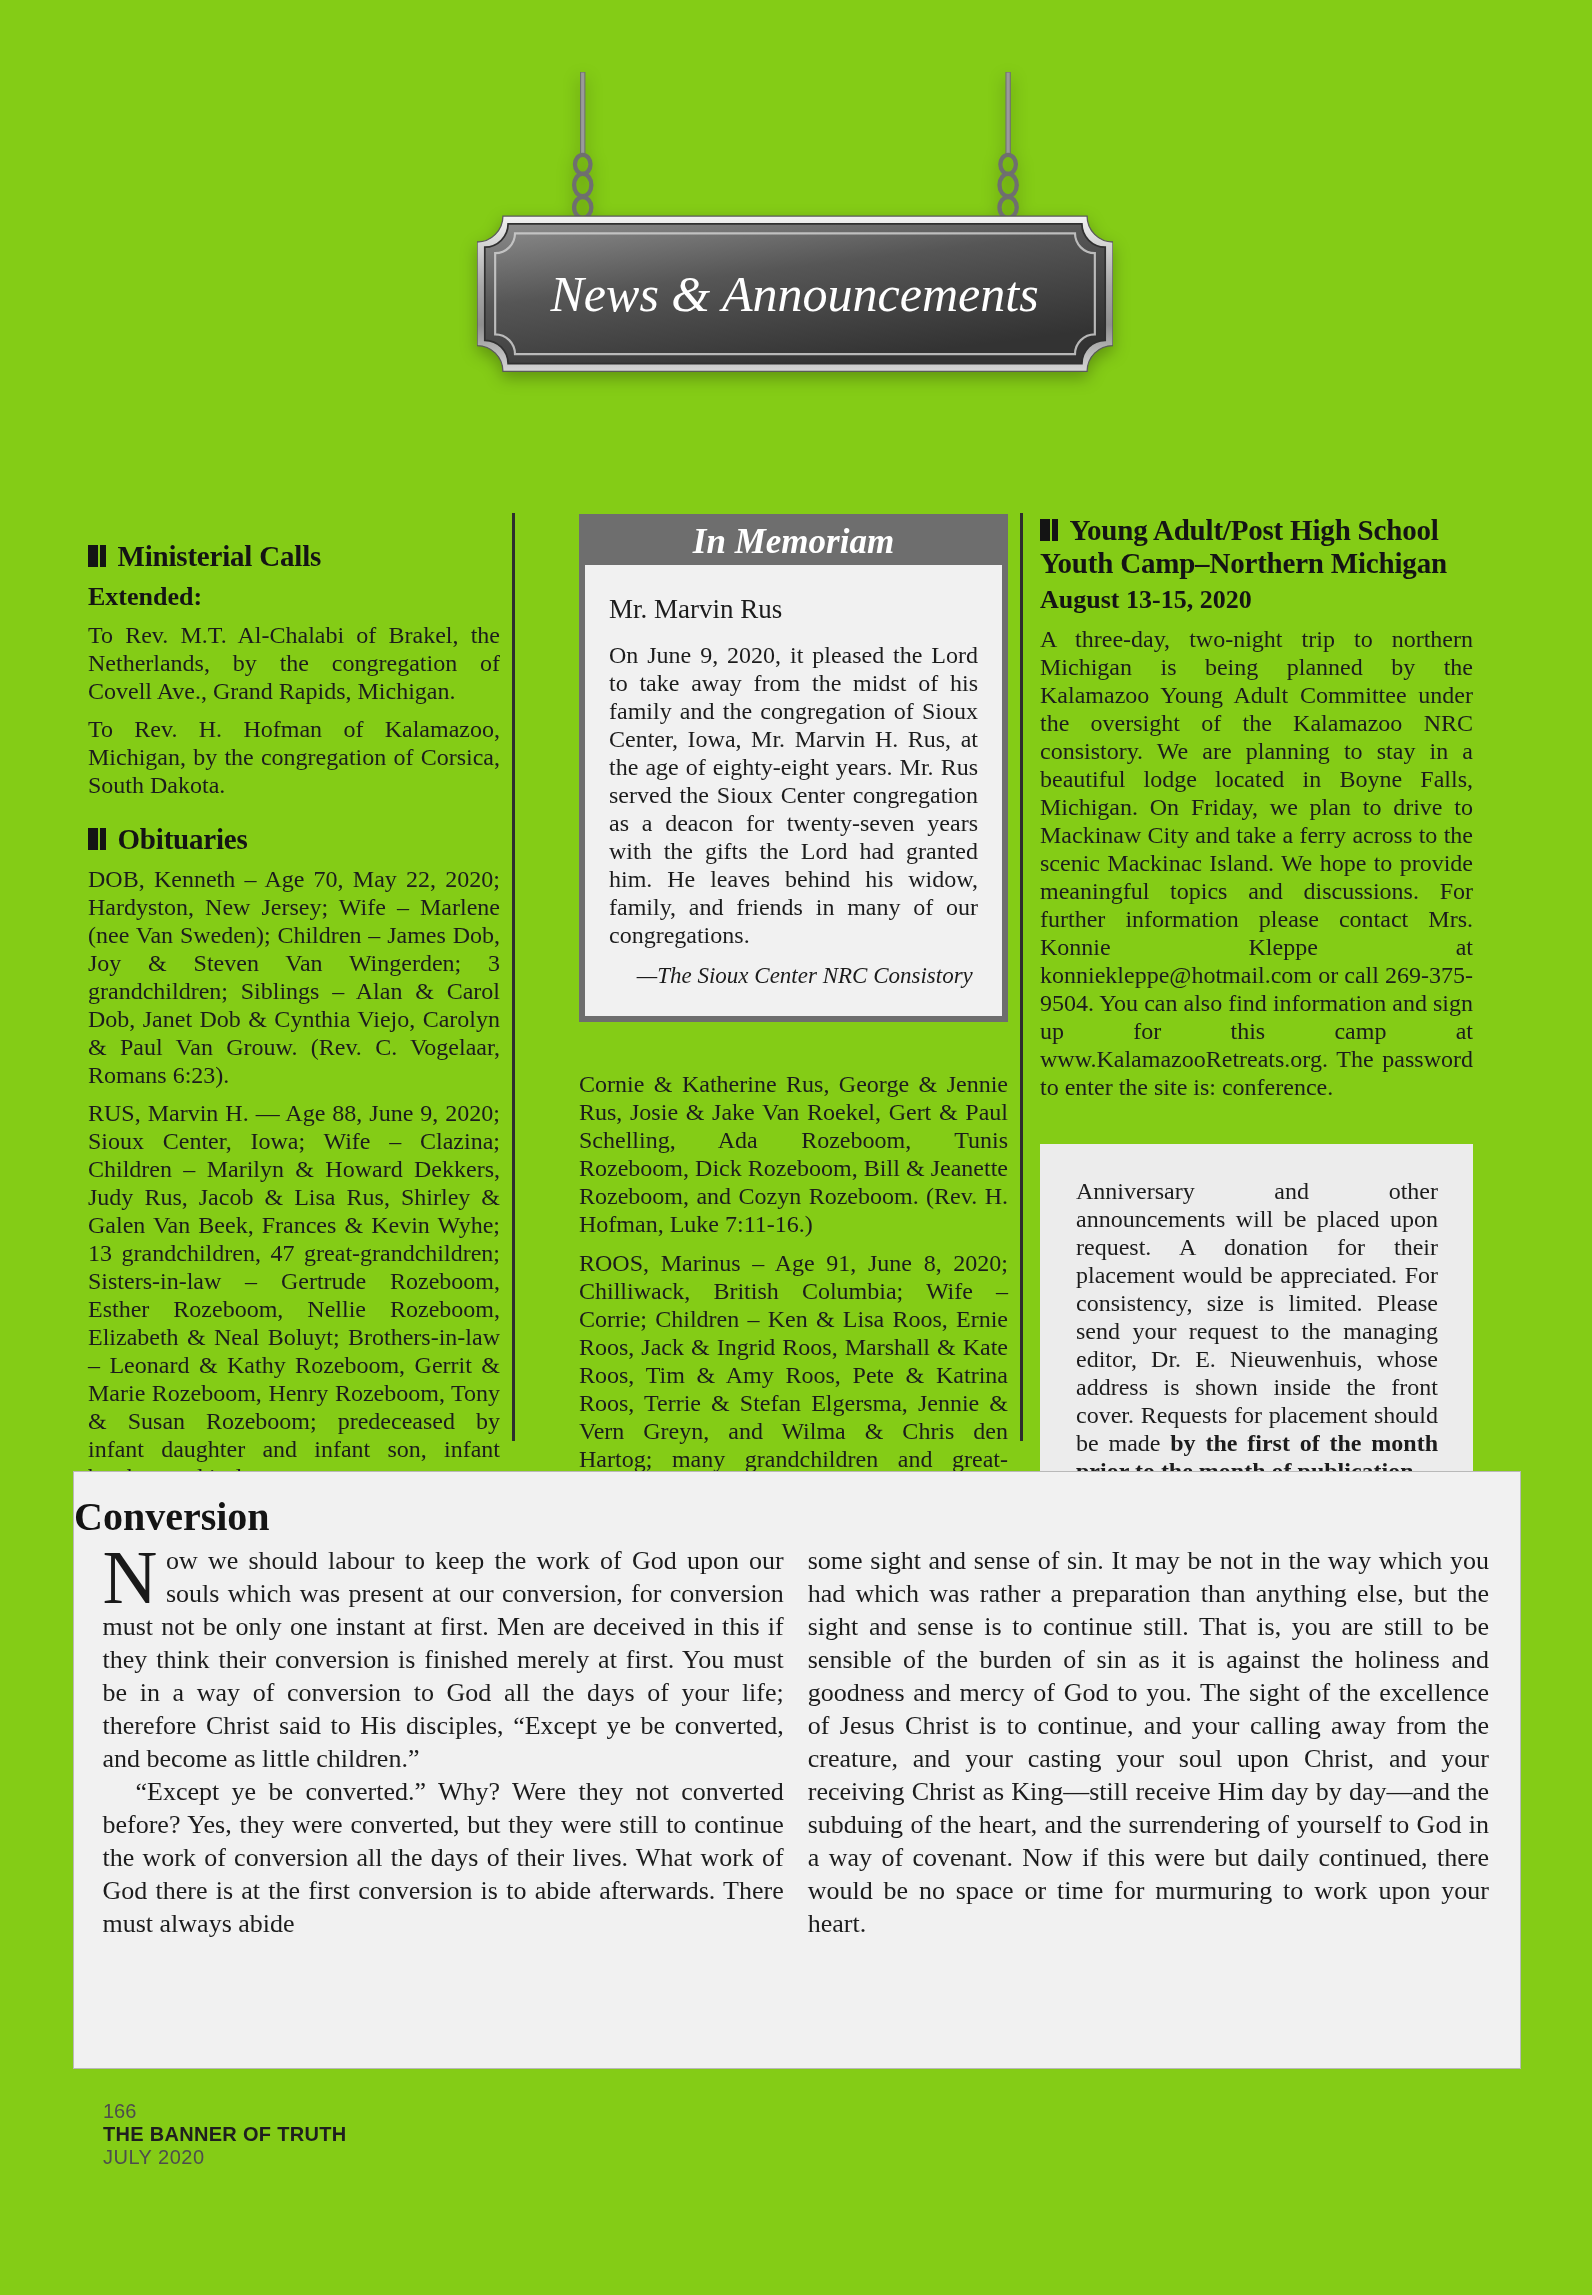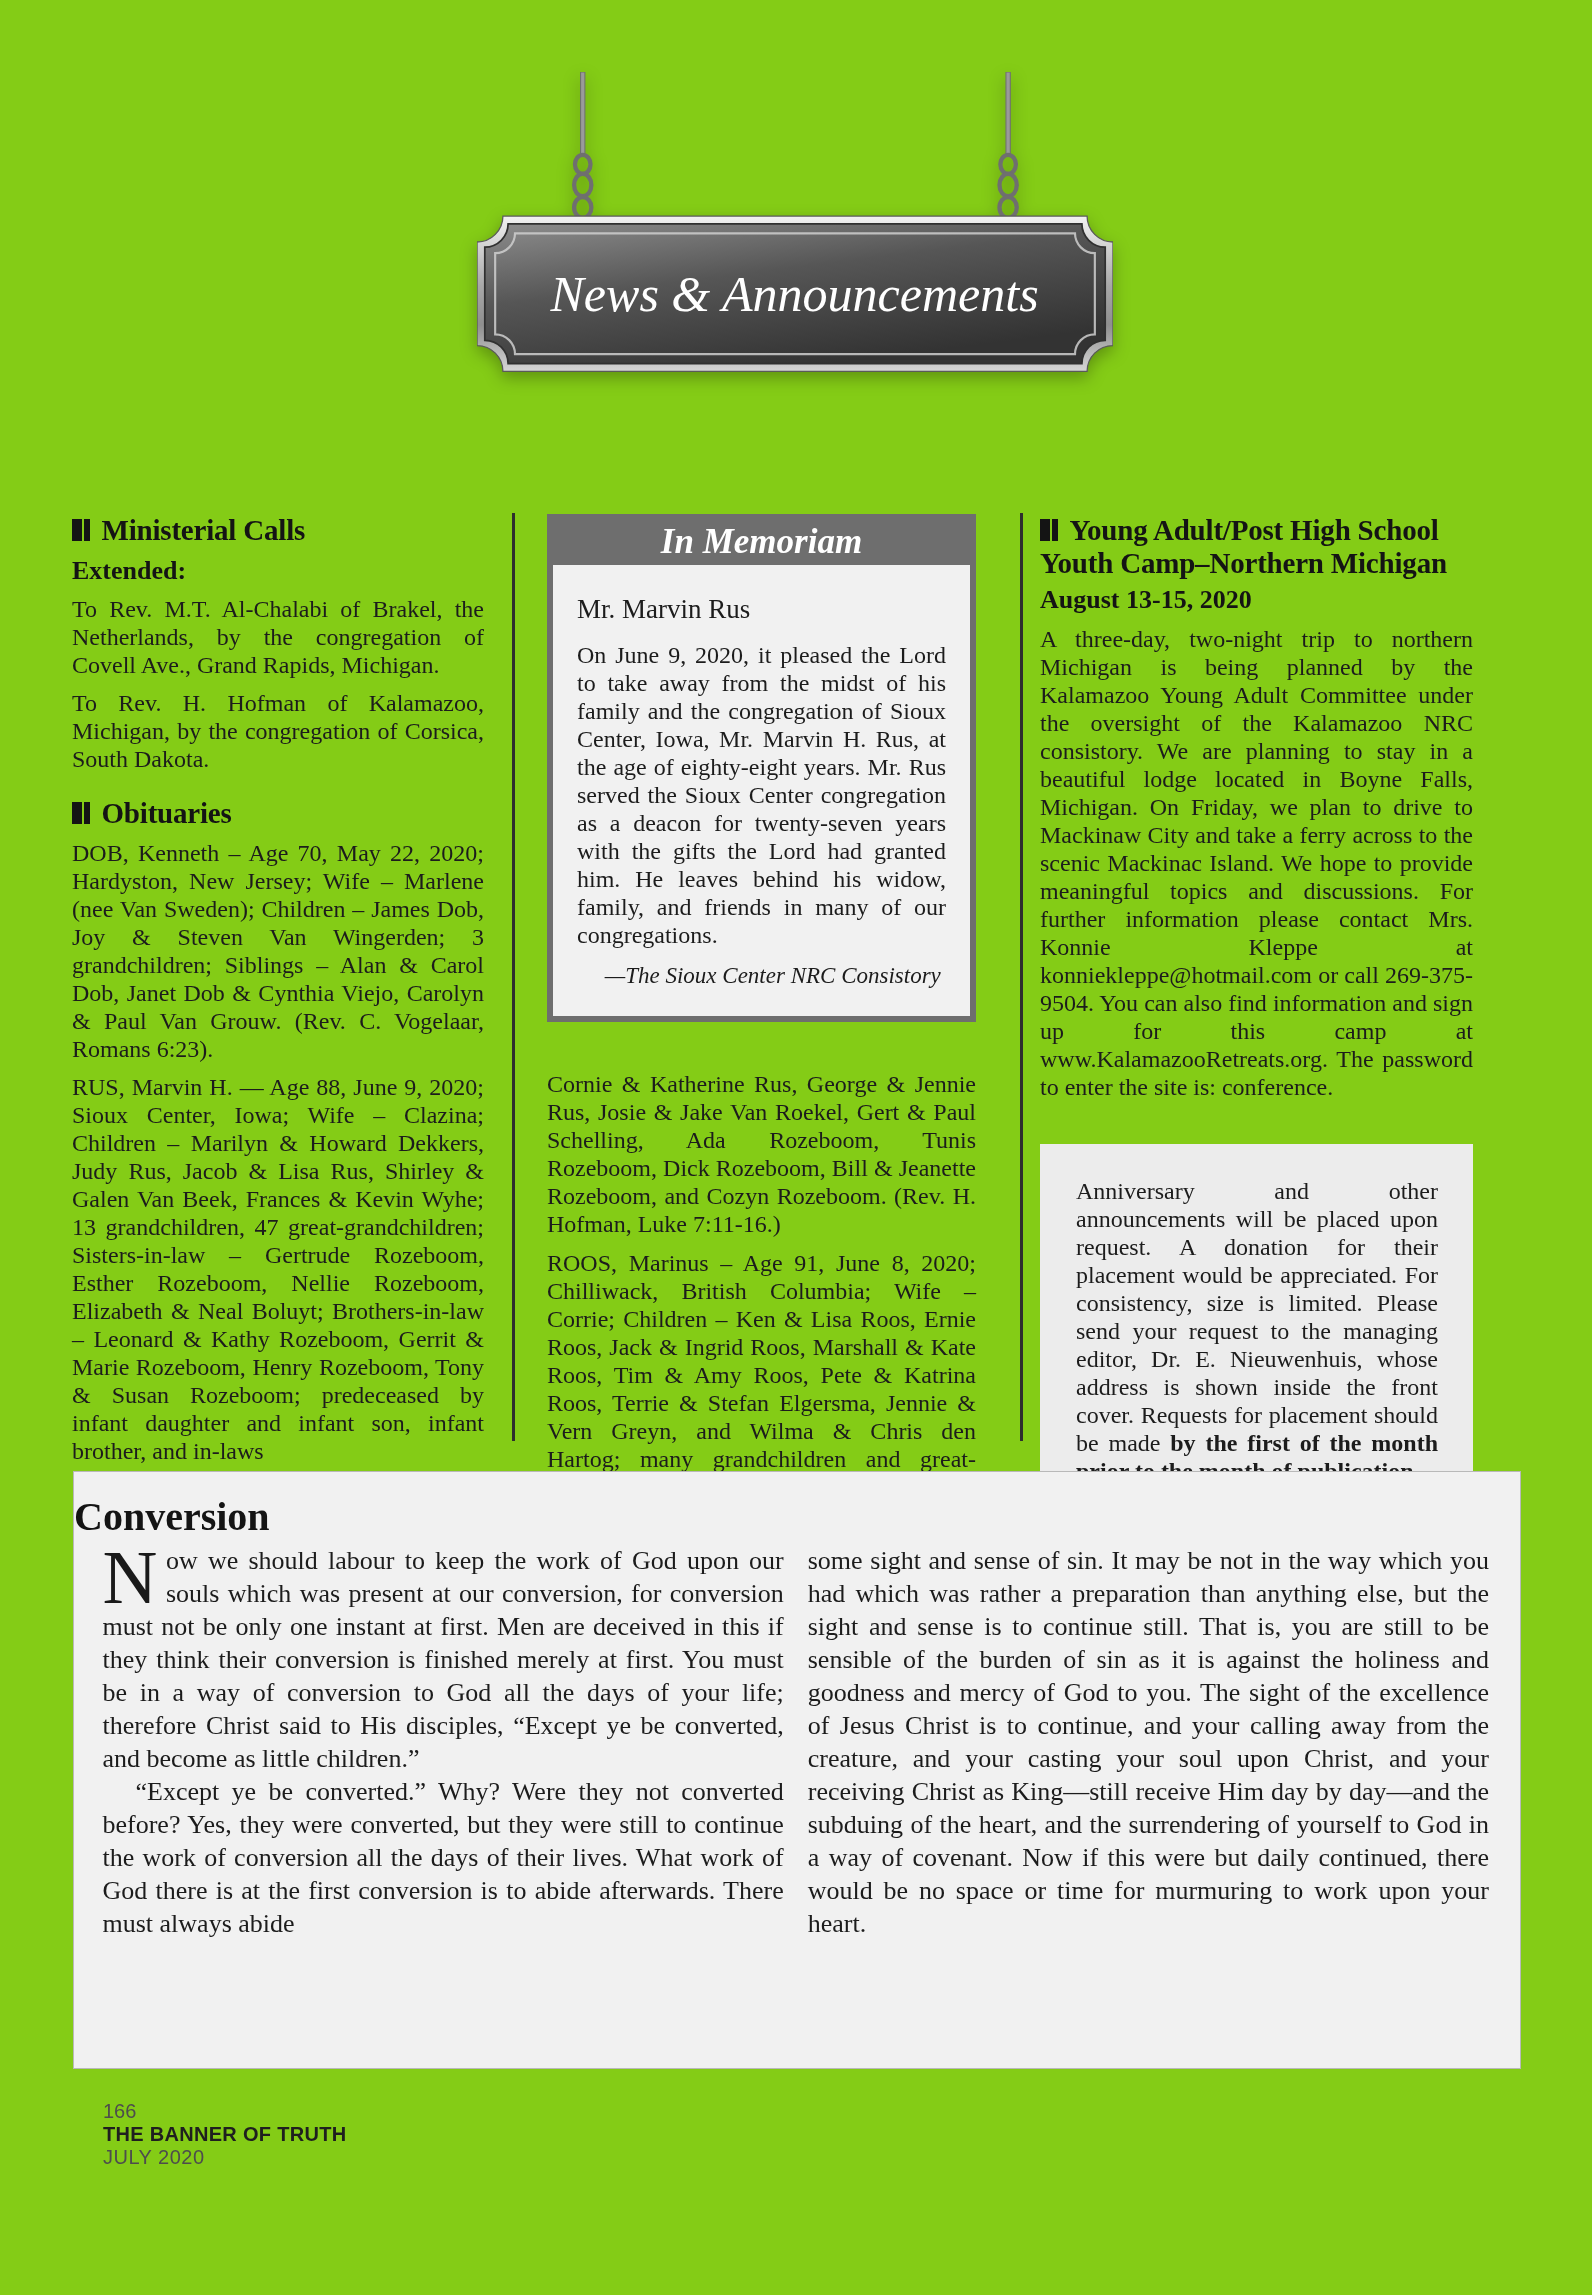--- a/index.html
+++ b/index.html
@@ -16,23 +16,23 @@
   .vrule.r2 { left:1020px; top:513px; height:928px; }
 
   
   .col { position:absolute; top:514px; }
   .col p { margin:0 0 10.4px 0; font-size:24px; line-height:28px; text-align:justify; }
   h2.sect { margin:0 0 8.6px 0; font-size:29px; line-height:33px; font-weight:bold; color:#141414; letter-spacing:-0.2px; }
   .hmark { display:inline-block; width:20px; height:22.4px; margin-right:9.5px; vertical-align:-0.9px;
            background:linear-gradient(to right,#141414 0 9.5px,transparent 9.5px 12px,#141414 12px 18px,transparent 18px); }
   h3.sub { margin:0 0 10.4px 0; font-size:26px; line-height:29px; font-weight:bold; color:#141414; }
 
-  .col-left  { left:72px;  width:412px; }
+  .col-left  { left:88px;  width:412px;margin-top:26px; }
   .col-left h2.obit-h { margin-top:24px; }
-  .col-mid   { left:547px; width:429px; }
+  .col-mid   { left:579px; width:429px; }
   .col-right { left:1040px; width:433px; }
 
   
   .mem-box { box-sizing:border-box; width:100%; border:6px solid #6e6e6e; background:#f1f1f1; }
   .mem-head { background:#6e6e6e; height:45px; text-align:center; }
   .mem-head span { font-size:35px; line-height:43px; font-style:italic; font-weight:bold; color:#ffffff; }
   .mem-body { padding:22.4px 24px 24px 24px; }
   .mem-name { text-align:left; font-size:27px; font-weight:normal; margin:7px 0 15.5px 0; }
   .mem-text { font-size:24px; line-height:28.5px; text-align:justify; margin:0; }
   .mem-sig  { font-size:23px; font-style:italic; text-align:right; margin:14px 5.2px 3.5px 0; }

